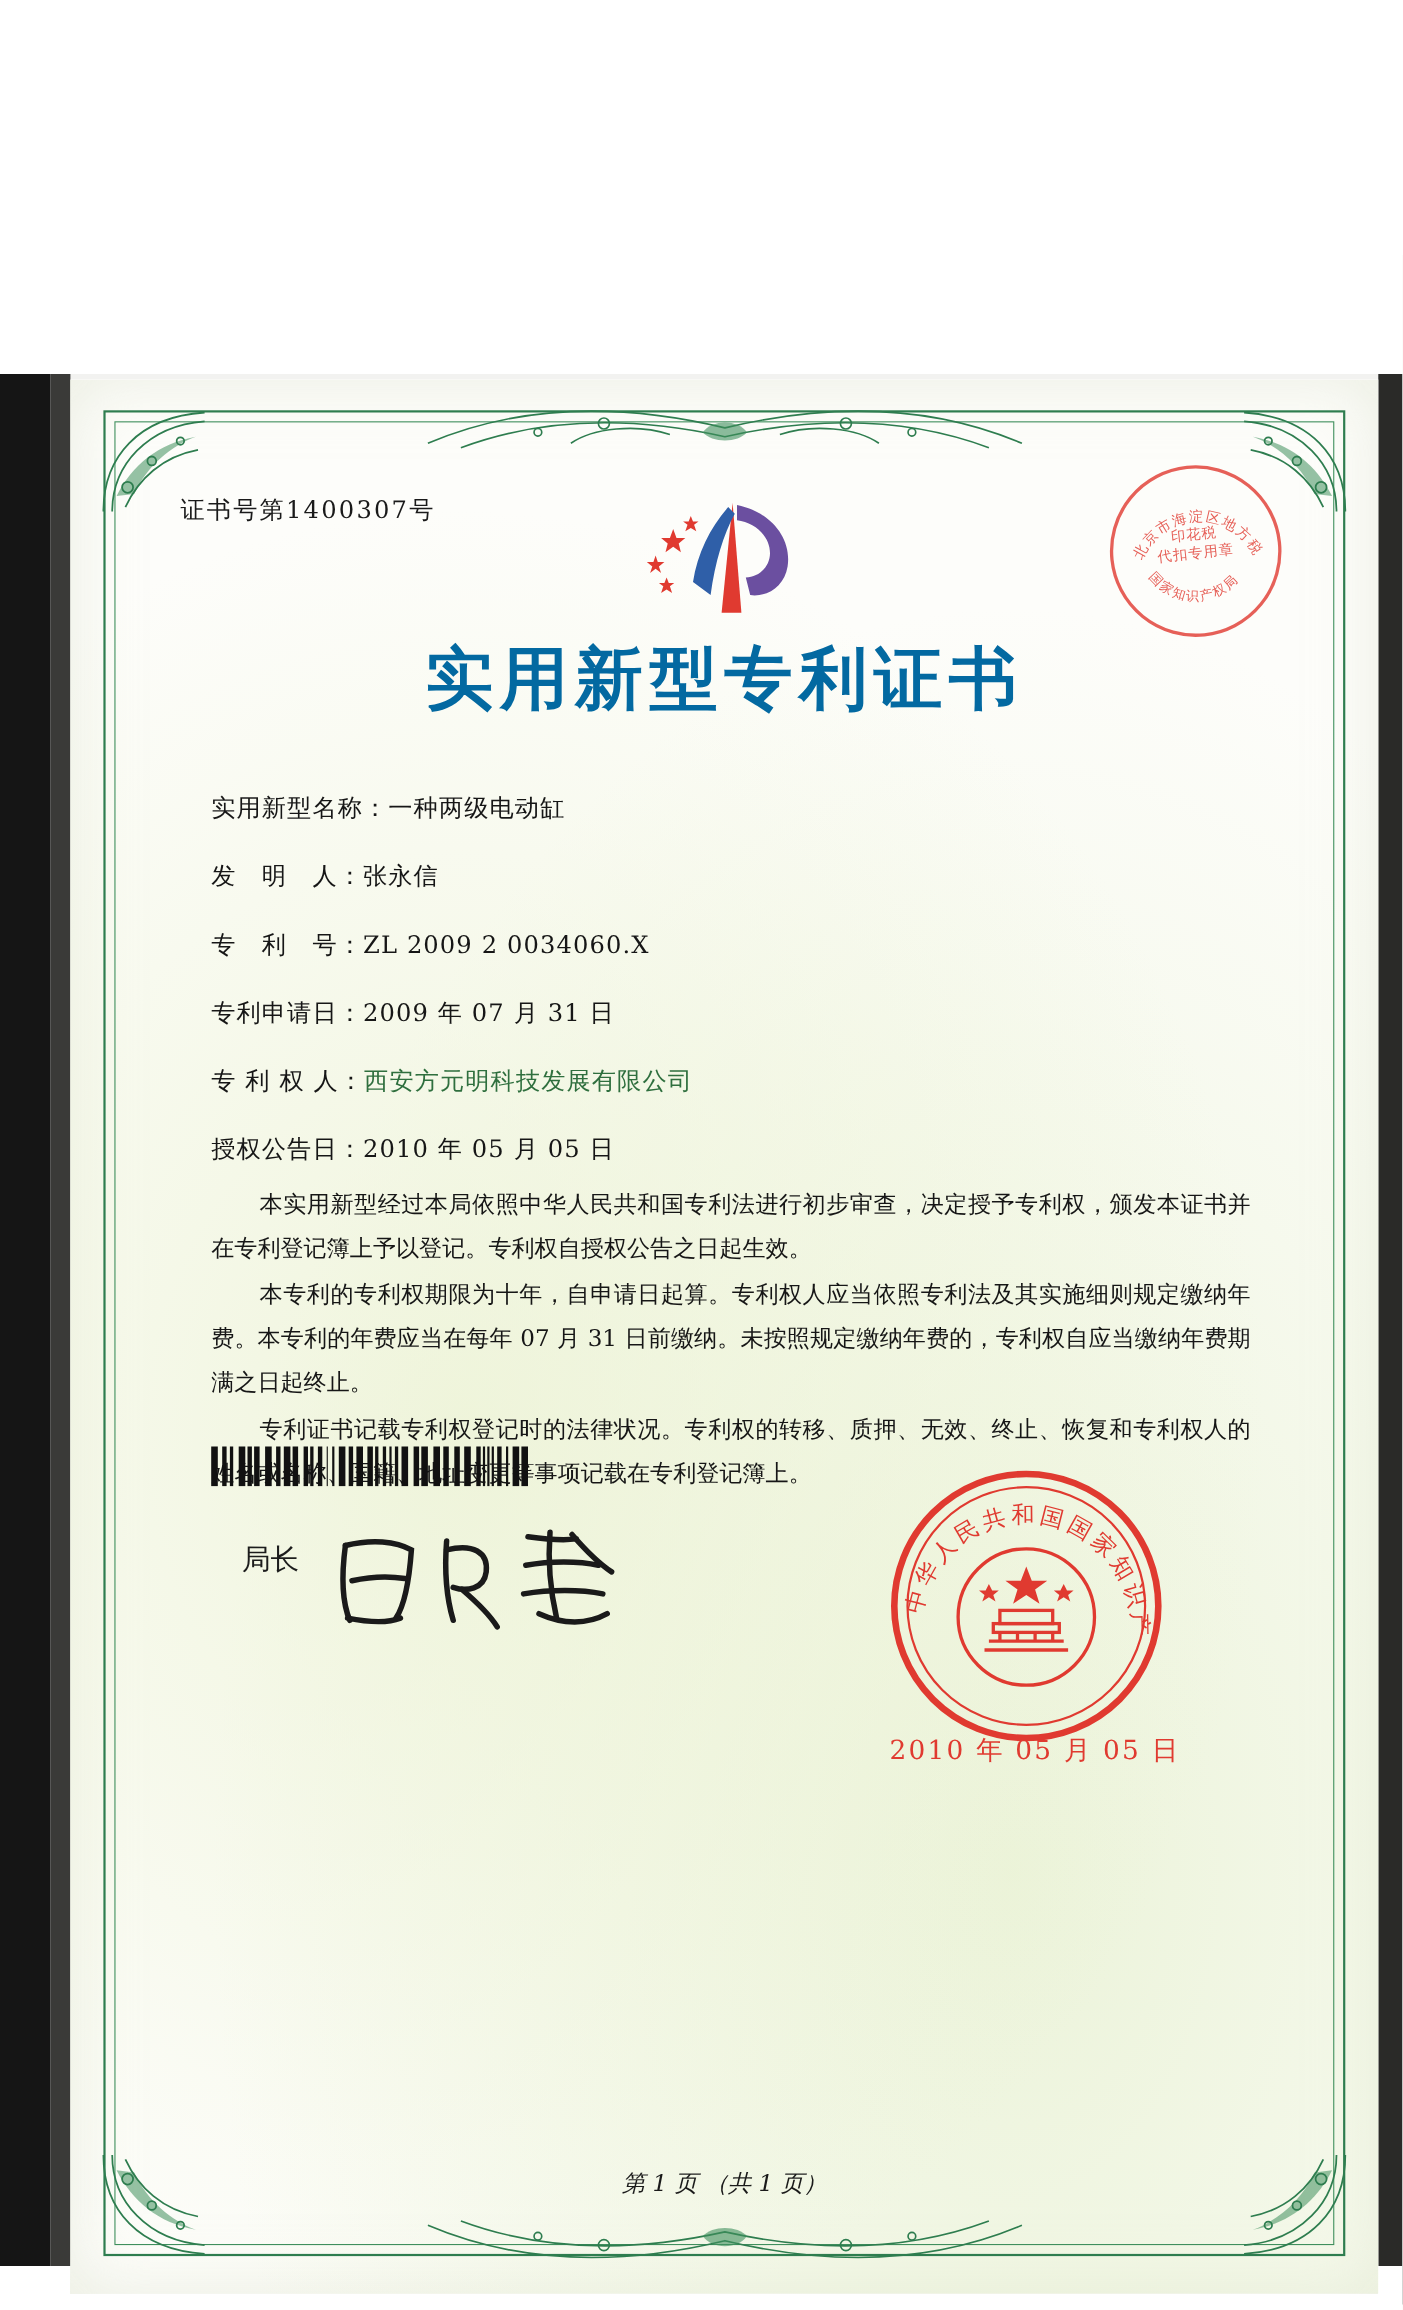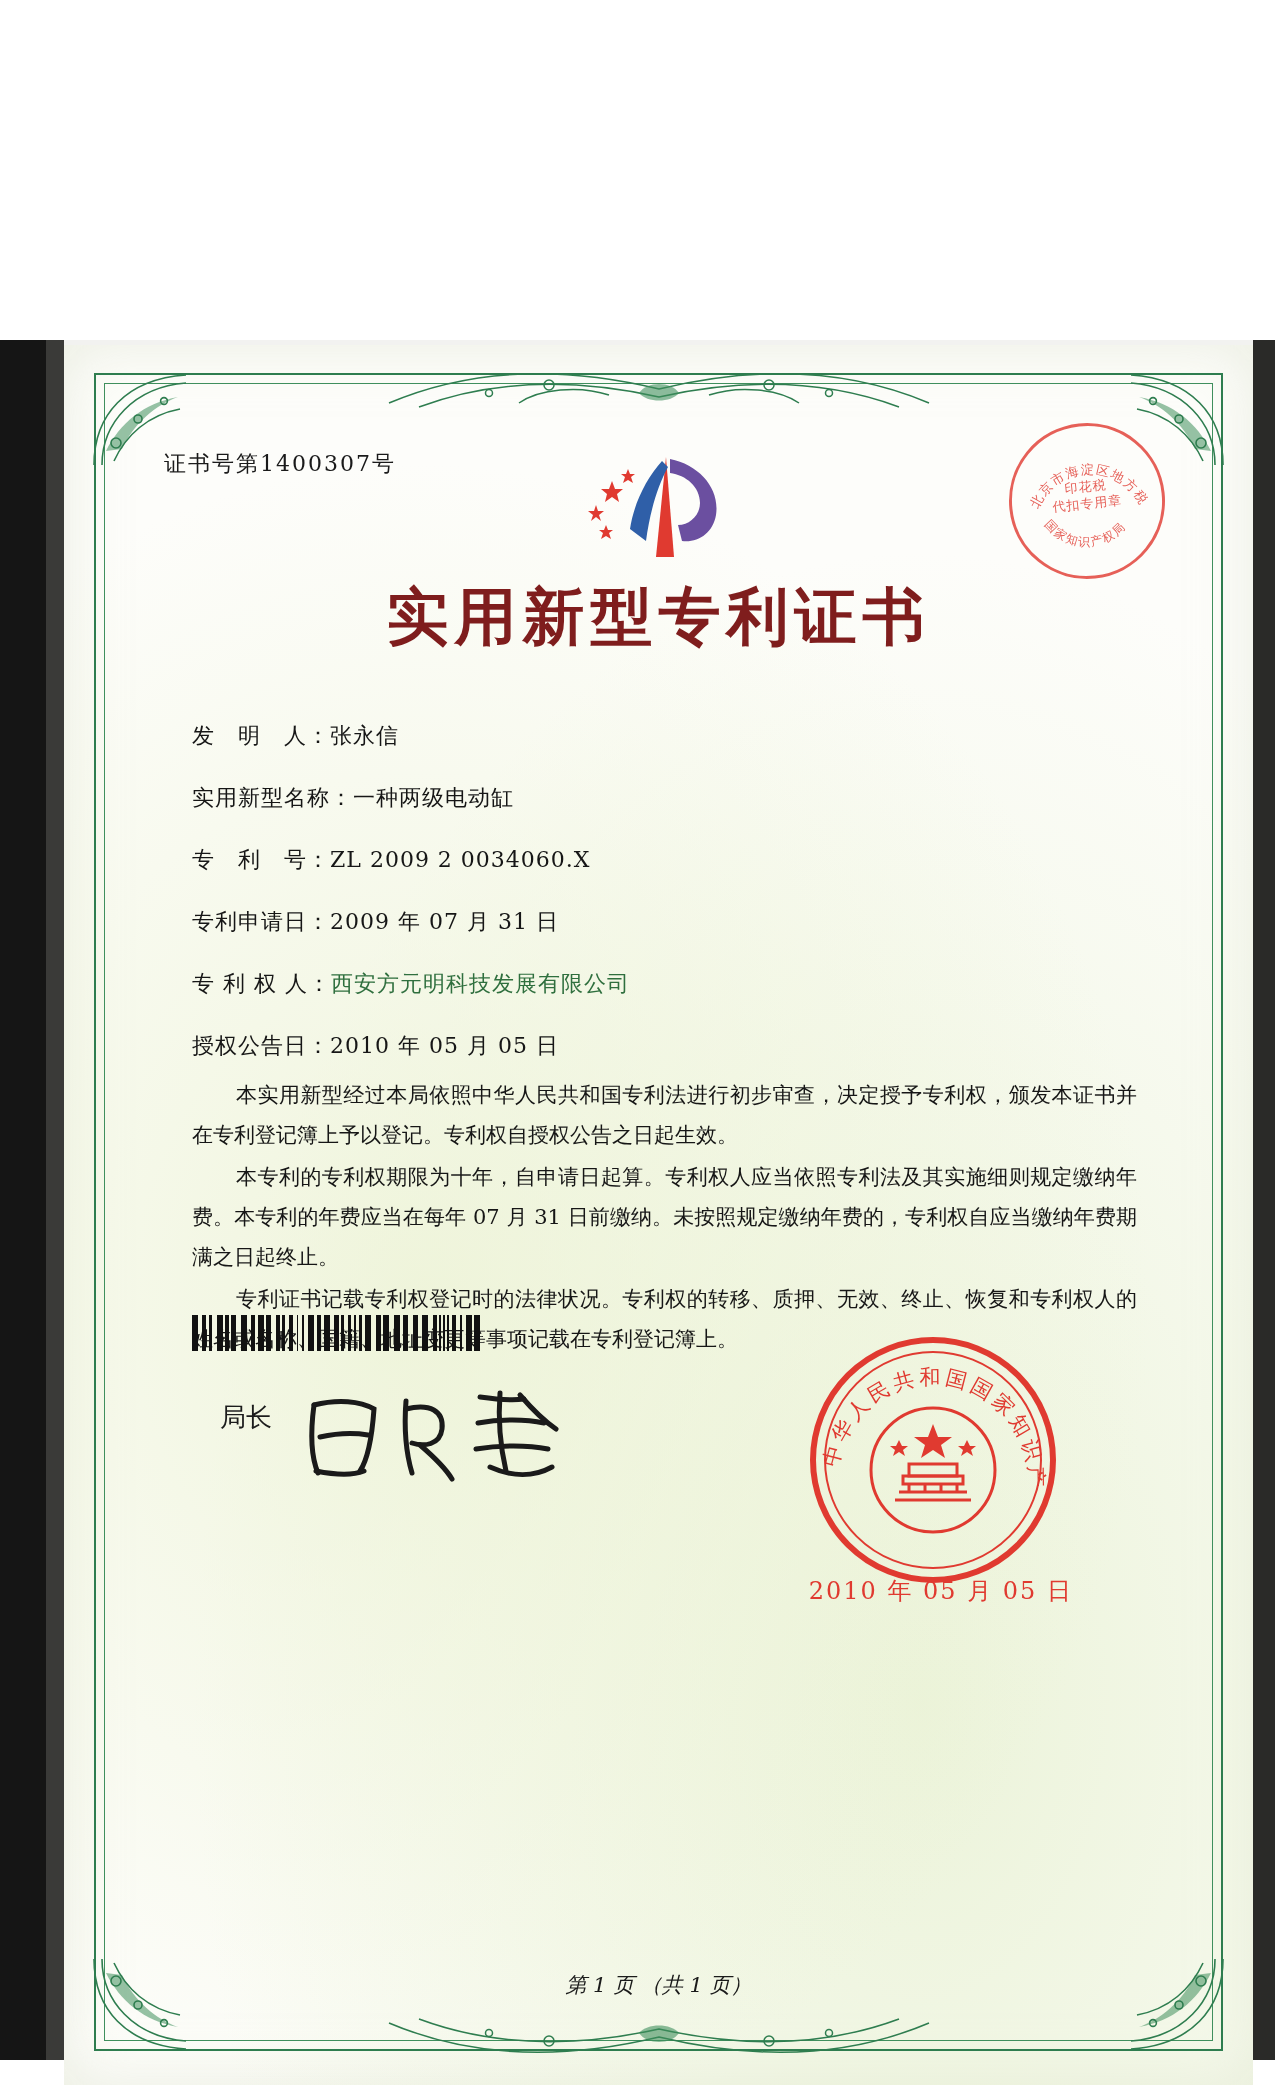--- a/index.html
+++ b/index.html
@@ -98,21 +98,21 @@
     position:absolute;left:0;top:0;width:100%;height:100%;
   }
   .stamp-office .mid{
     position:absolute;left:0;right:0;top:52px;text-align:center;
     font-size:13px;line-height:17px;letter-spacing:1px;
   }
   .title{
     position:absolute;left:0;right:0;top:160px;text-align:center;
     font-size:62px;font-weight:bold;letter-spacing:6px;
     font-family:"DejaVu Serif","Liberation Serif",serif;
-    color:#7f1d1d;
+    color:#0369a1;
   }
   .fields{
     position:absolute;left:58px;top:290px;right:40px;
     font-size:22px;line-height:62px;
     font-family:"DejaVu Serif","Liberation Serif",serif;
     color:#161616;
   }
   .field{white-space:nowrap;}
   .field .lbl{letter-spacing:1px;}
   .field .val{letter-spacing:1px;}
@@ -289,24 +289,24 @@
       <div class="mid">
         <div>印花税</div>
         <div>代扣专用章</div>
       </div>
     </div>
 
     <div class="title">实用新型专利证书</div>
 
     <div class="fields">
       <div class="field">
+        <span class="lbl">实用新型名称：</span><span class="val">一种两级电动缸</span>
+      </div>
+      <div class="field">
         <span class="lbl">发　明　人：</span><span class="val">张永信</span>
-      </div>
-      <div class="field">
-        <span class="lbl">实用新型名称：</span><span class="val">一种两级电动缸</span>
       </div>
       <div class="field">
         <span class="lbl">专　利　号：</span><span class="val">ZL 2009 2 0034060.X</span>
       </div>
       <div class="field">
         <span class="lbl">专利申请日：</span><span class="val">2009 年 07 月 31 日</span>
       </div>
       <div class="field owner">
         <span class="lbl">专 利 权 人：</span><span class="val">西安方元明科技发展有限公司</span>
       </div>

